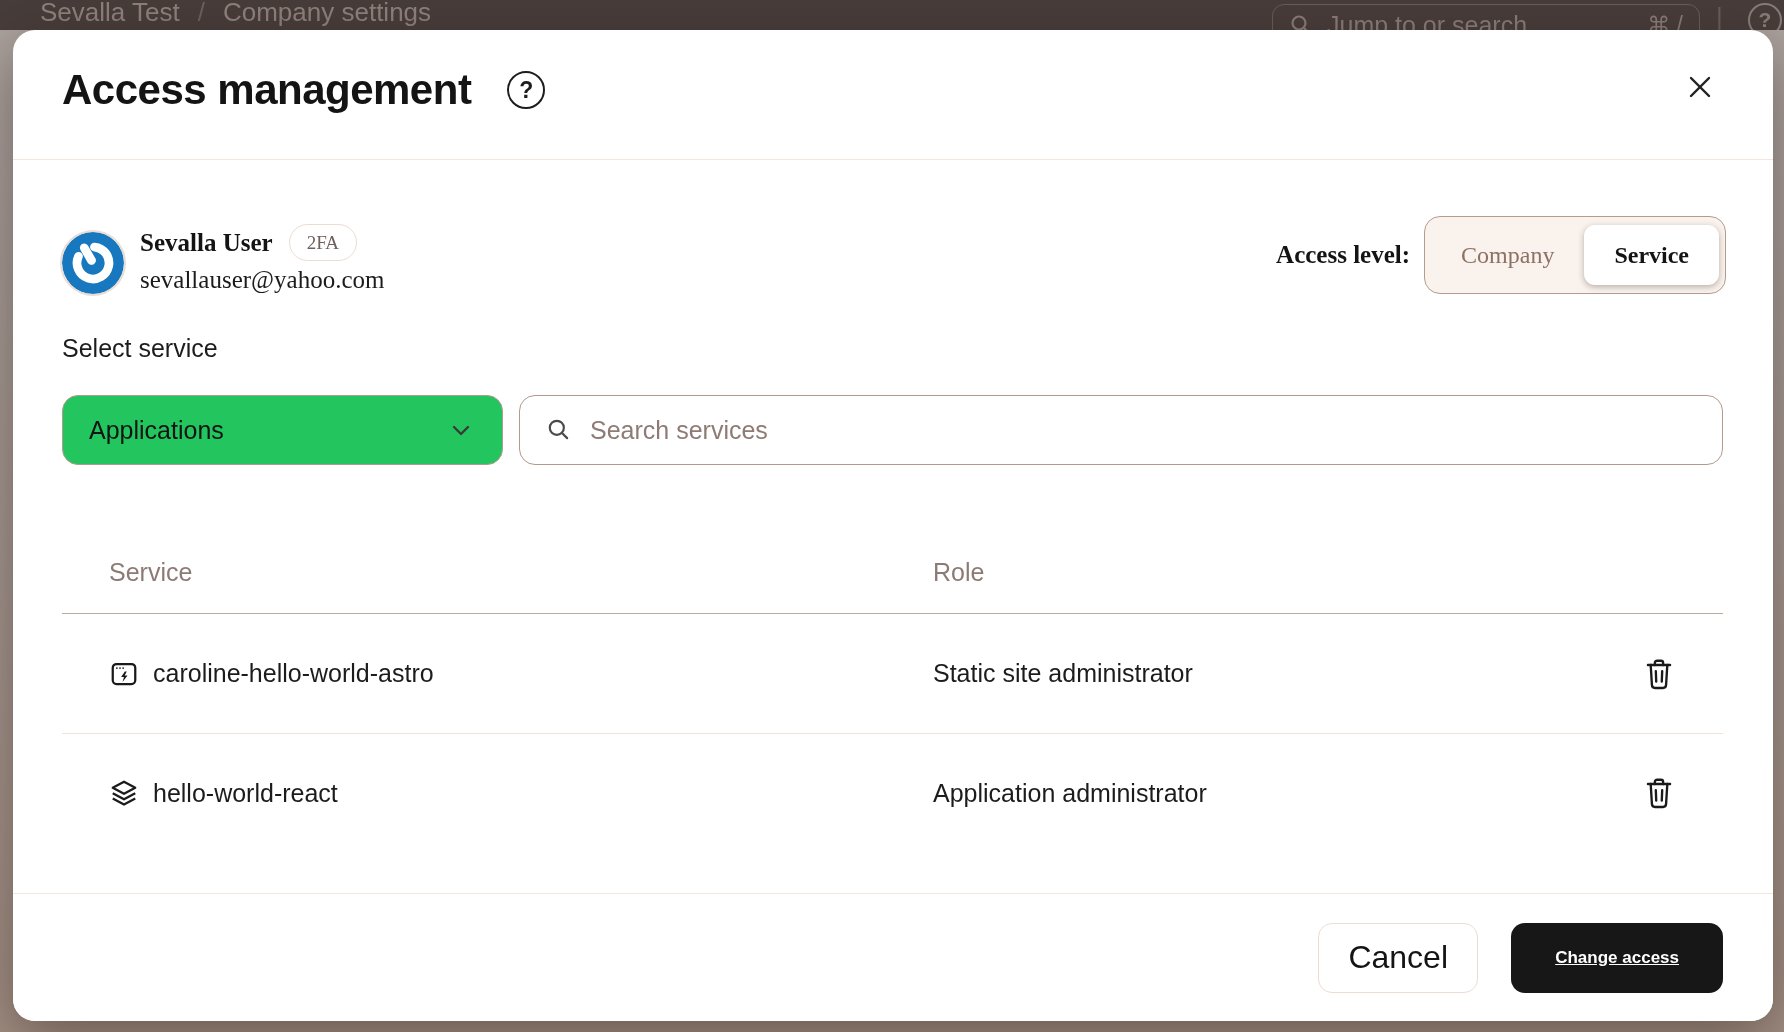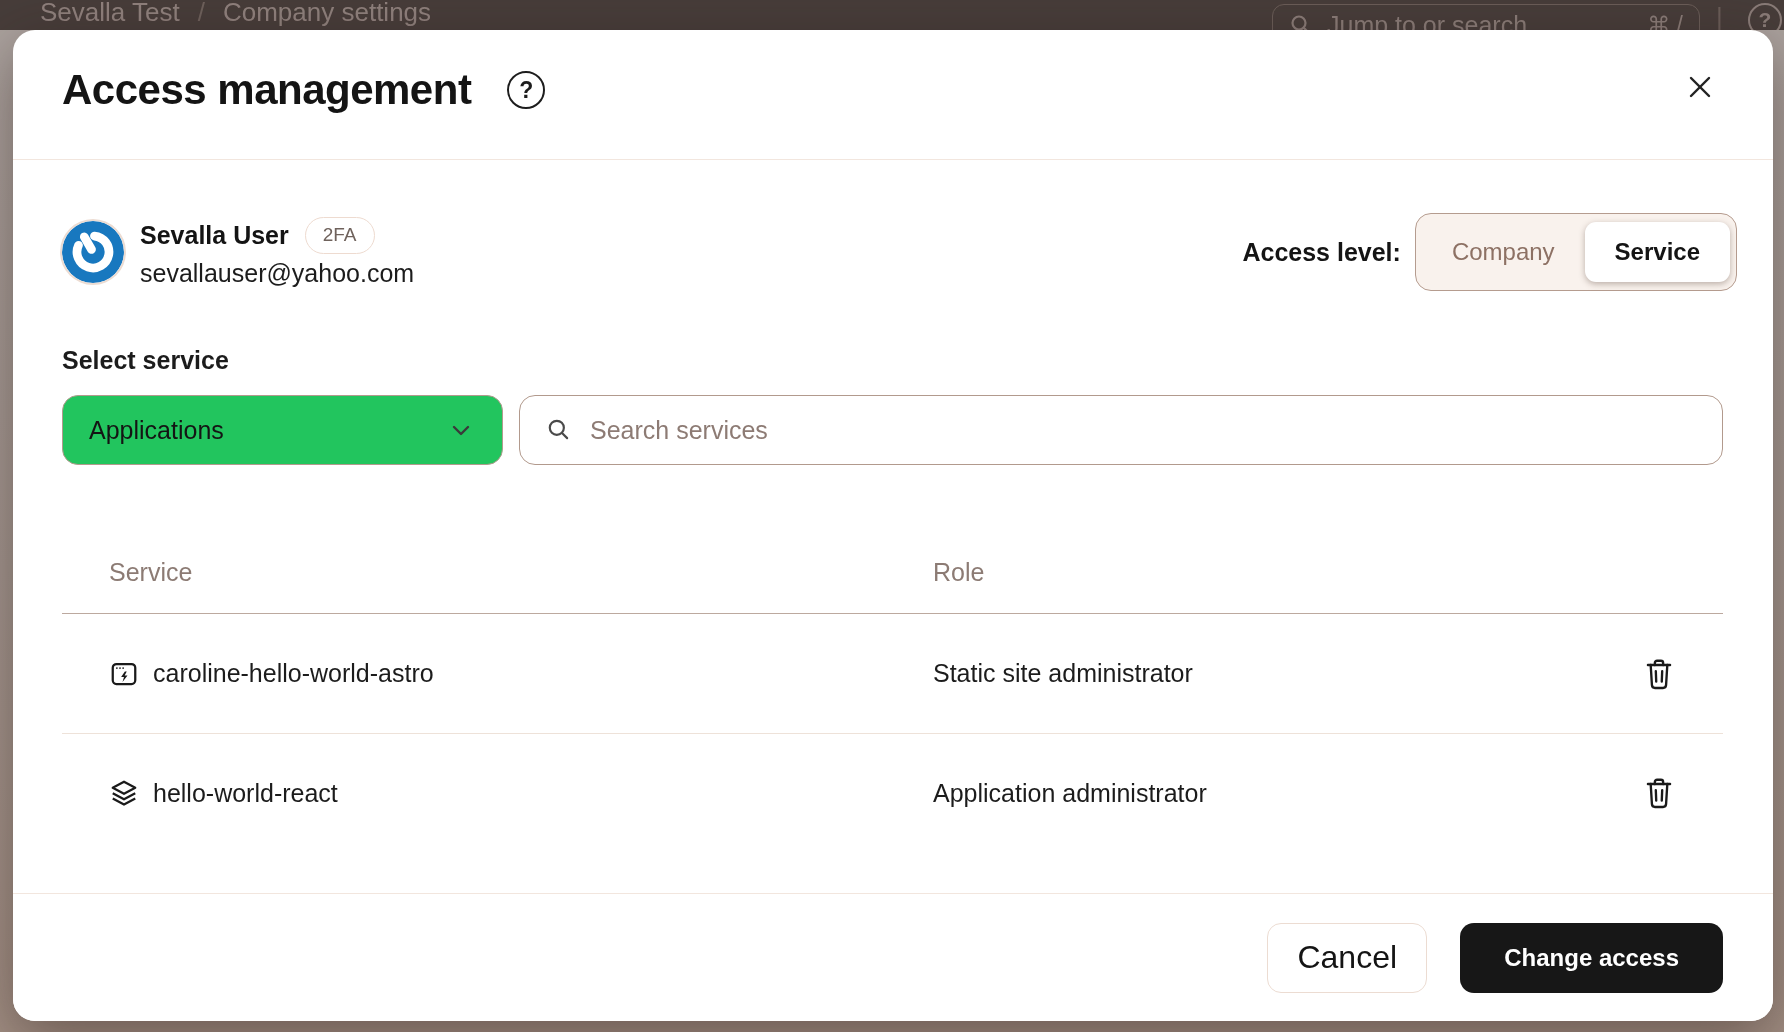--- a/index.html
+++ b/index.html
@@ -61,22 +61,22 @@
     display: flex; align-items: center; justify-content: center; cursor: pointer;
   }
   .close-btn {
     position: absolute; right: 56px; top: 40px; width: 34px; height: 34px;
     background: none; border: none; cursor: pointer; display: flex;
     align-items: center; justify-content: center;
   }
 
   
   .user-row {
-    position: absolute; left: 49px; right: 36px; top: 180px; height: 84px;
-    display: flex; align-items: center;
+    position: absolute; left: 49px; right: 47px; top: 180px; height: 84px;
+    display: flex; align-items: flex-end; font-family: Liberation Serif, serif;
   }
   .avatar {
     width: 62px; height: 62px; border-radius: 50%; flex: none;
     box-shadow: 0 0 0 2px #ecdcd2; margin-right: 16px;
   }
   .user-meta { display: flex; flex-direction: column; gap: 5px; }
   .name-line { display: flex; align-items: center; gap: 16px; }
   .user-name { font-size: 25px; font-weight: 700; color: #141414; }
   .badge-2fa {
     display: inline-flex; align-items: center; height: 37px; padding: 0 17px;
@@ -94,21 +94,21 @@
     border: none; background: transparent; cursor: pointer;
     font-family: inherit; font-size: 24px; height: 60px; padding: 0 30px;
     color: #8d7164; font-weight: 500; border-radius: 11px;
   }
   .seg.selected {
     background: #ffffff; color: #141414; font-weight: 600;
     box-shadow: 0 2px 6px rgba(70, 45, 35, 0.35);
   }
 
   
-  .select-label { position: absolute; left: 49px; top: 316px; font-size: 25px; font-weight: 700; }
+  .select-label { position: absolute; left: 49px; top: 304px; font-size: 25px; font-weight: 400; }
   .controls {
     position: absolute; left: 49px; right: 50px; top: 365px; height: 70px;
     display: flex; gap: 16px;
   }
   .dropdown {
     flex: none; width: 441px; height: 70px;
     border: 1.5px solid #b29a8d; border-radius: 16px;
     display: flex; align-items: center; justify-content: space-between;
     padding: 0 26px; cursor: pointer; background: #22c55e;
   }
@@ -151,21 +151,21 @@
     border-radius: 0 0 22px 22px; background: #fff;
   }
   .btn-cancel {
     min-width: 160px; height: 70px; background: #fff;
     border: 1.5px solid #ecdcd2; border-radius: 14px; cursor: pointer;
     font-family: inherit; font-size: 32px; font-weight: 500; color: #141414;
   }
   .btn-primary {
     height: 70px; padding: 0 44px; background: #171717; color: #ffffff;
     border: none; border-radius: 14px; cursor: pointer;
-    font-family: inherit; font-size: 24px; font-weight: 700;
+    font-family: inherit; font-size: 17px; font-weight: 700; text-decoration: underline;
   }
 </style>
 </head>
 <body>
 
 <div class="backdrop">
   <div class="topbar">
     <div class="breadcrumb">
       <span>Sevalla Test</span>
       <span class="sep">/</span>

